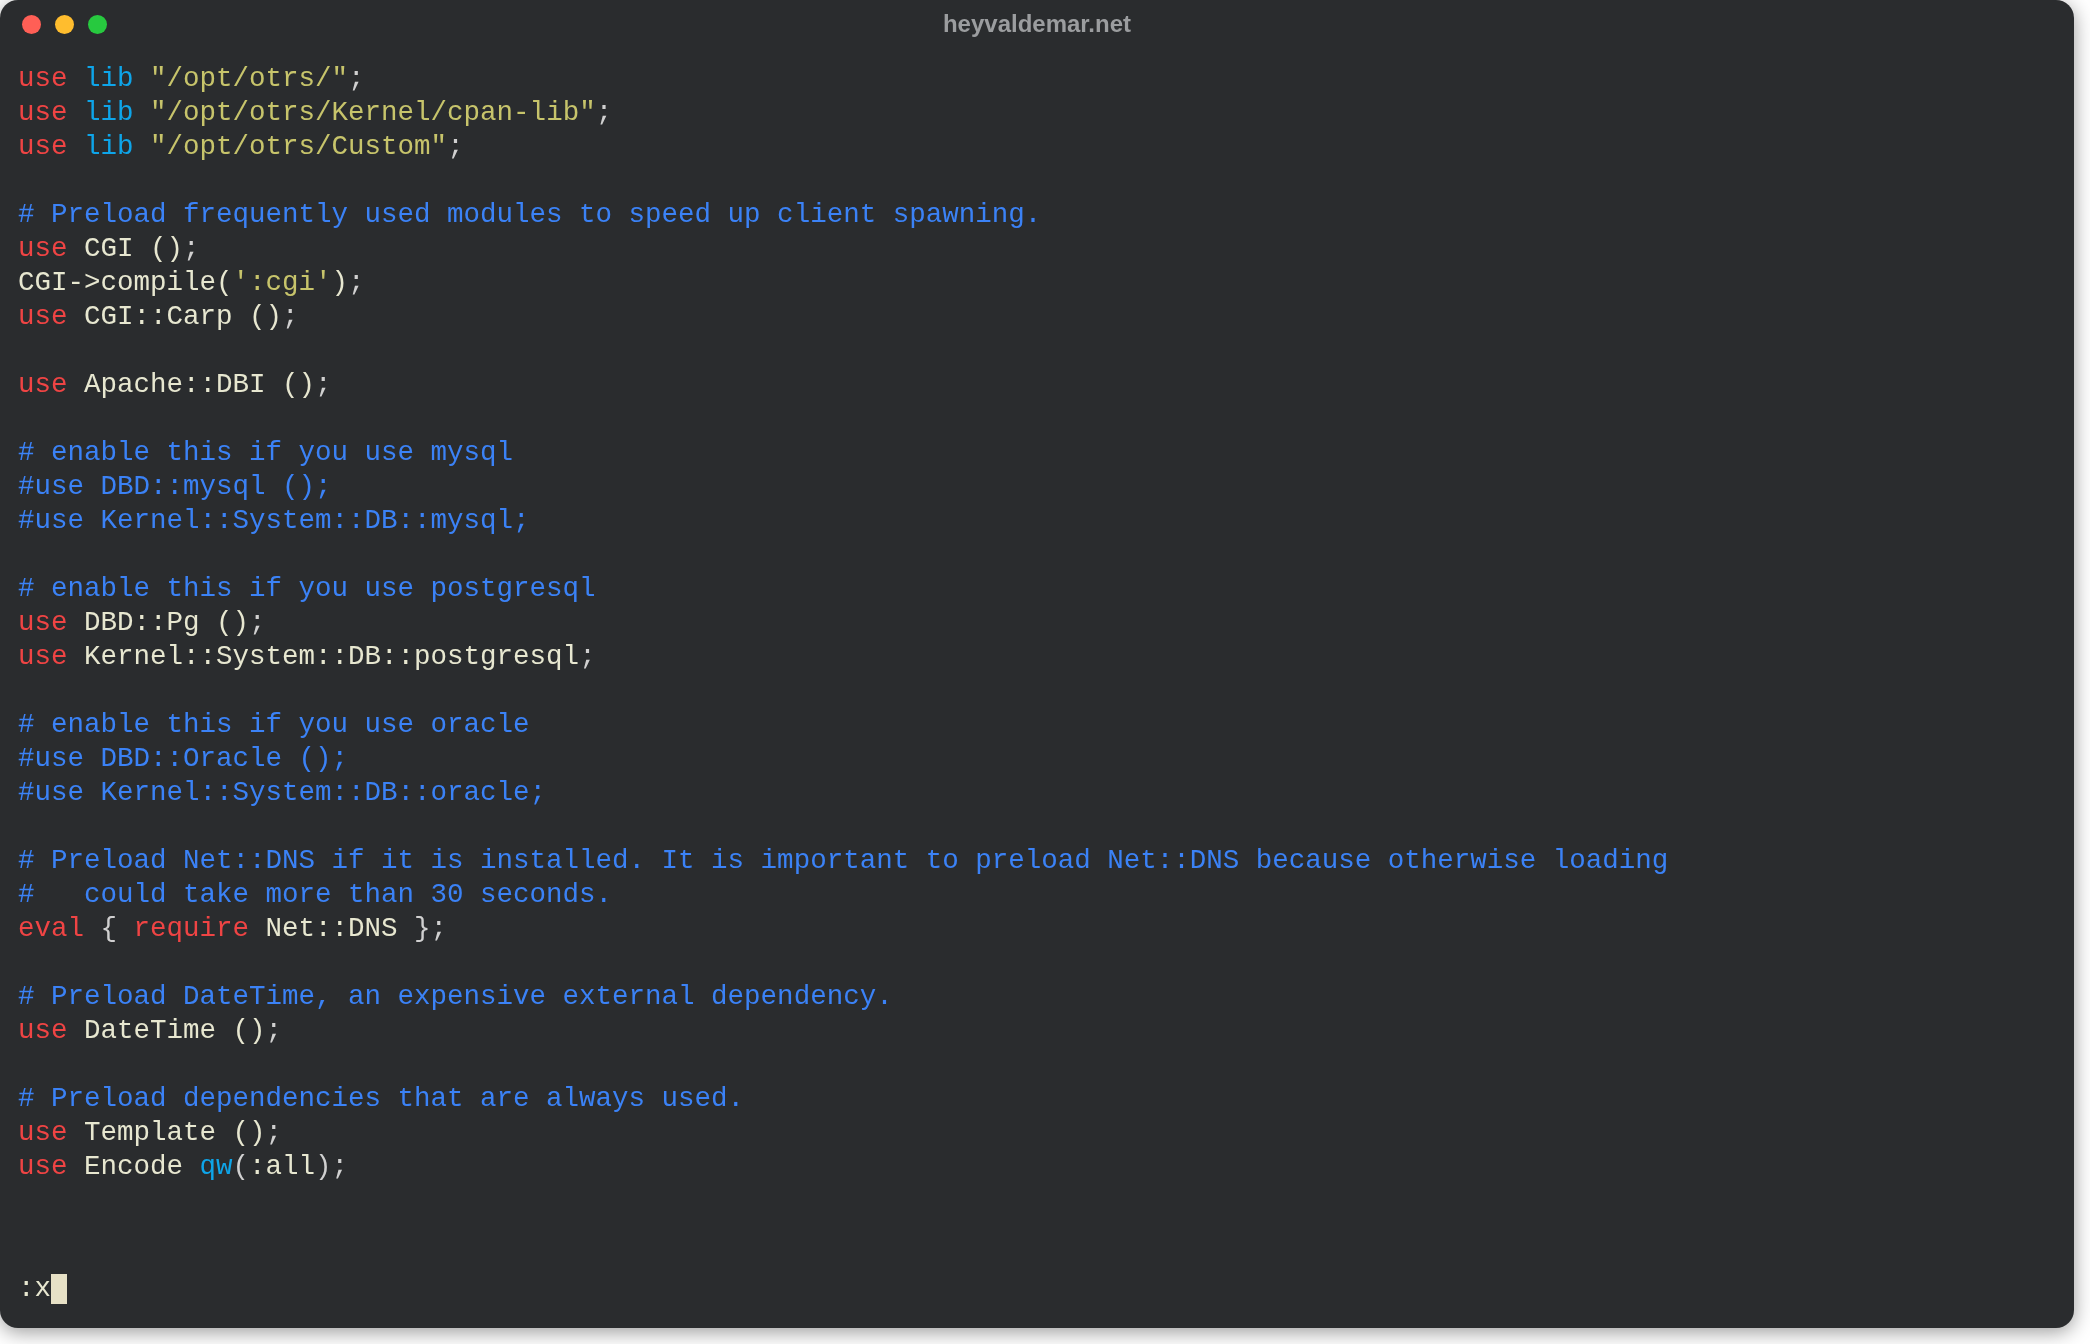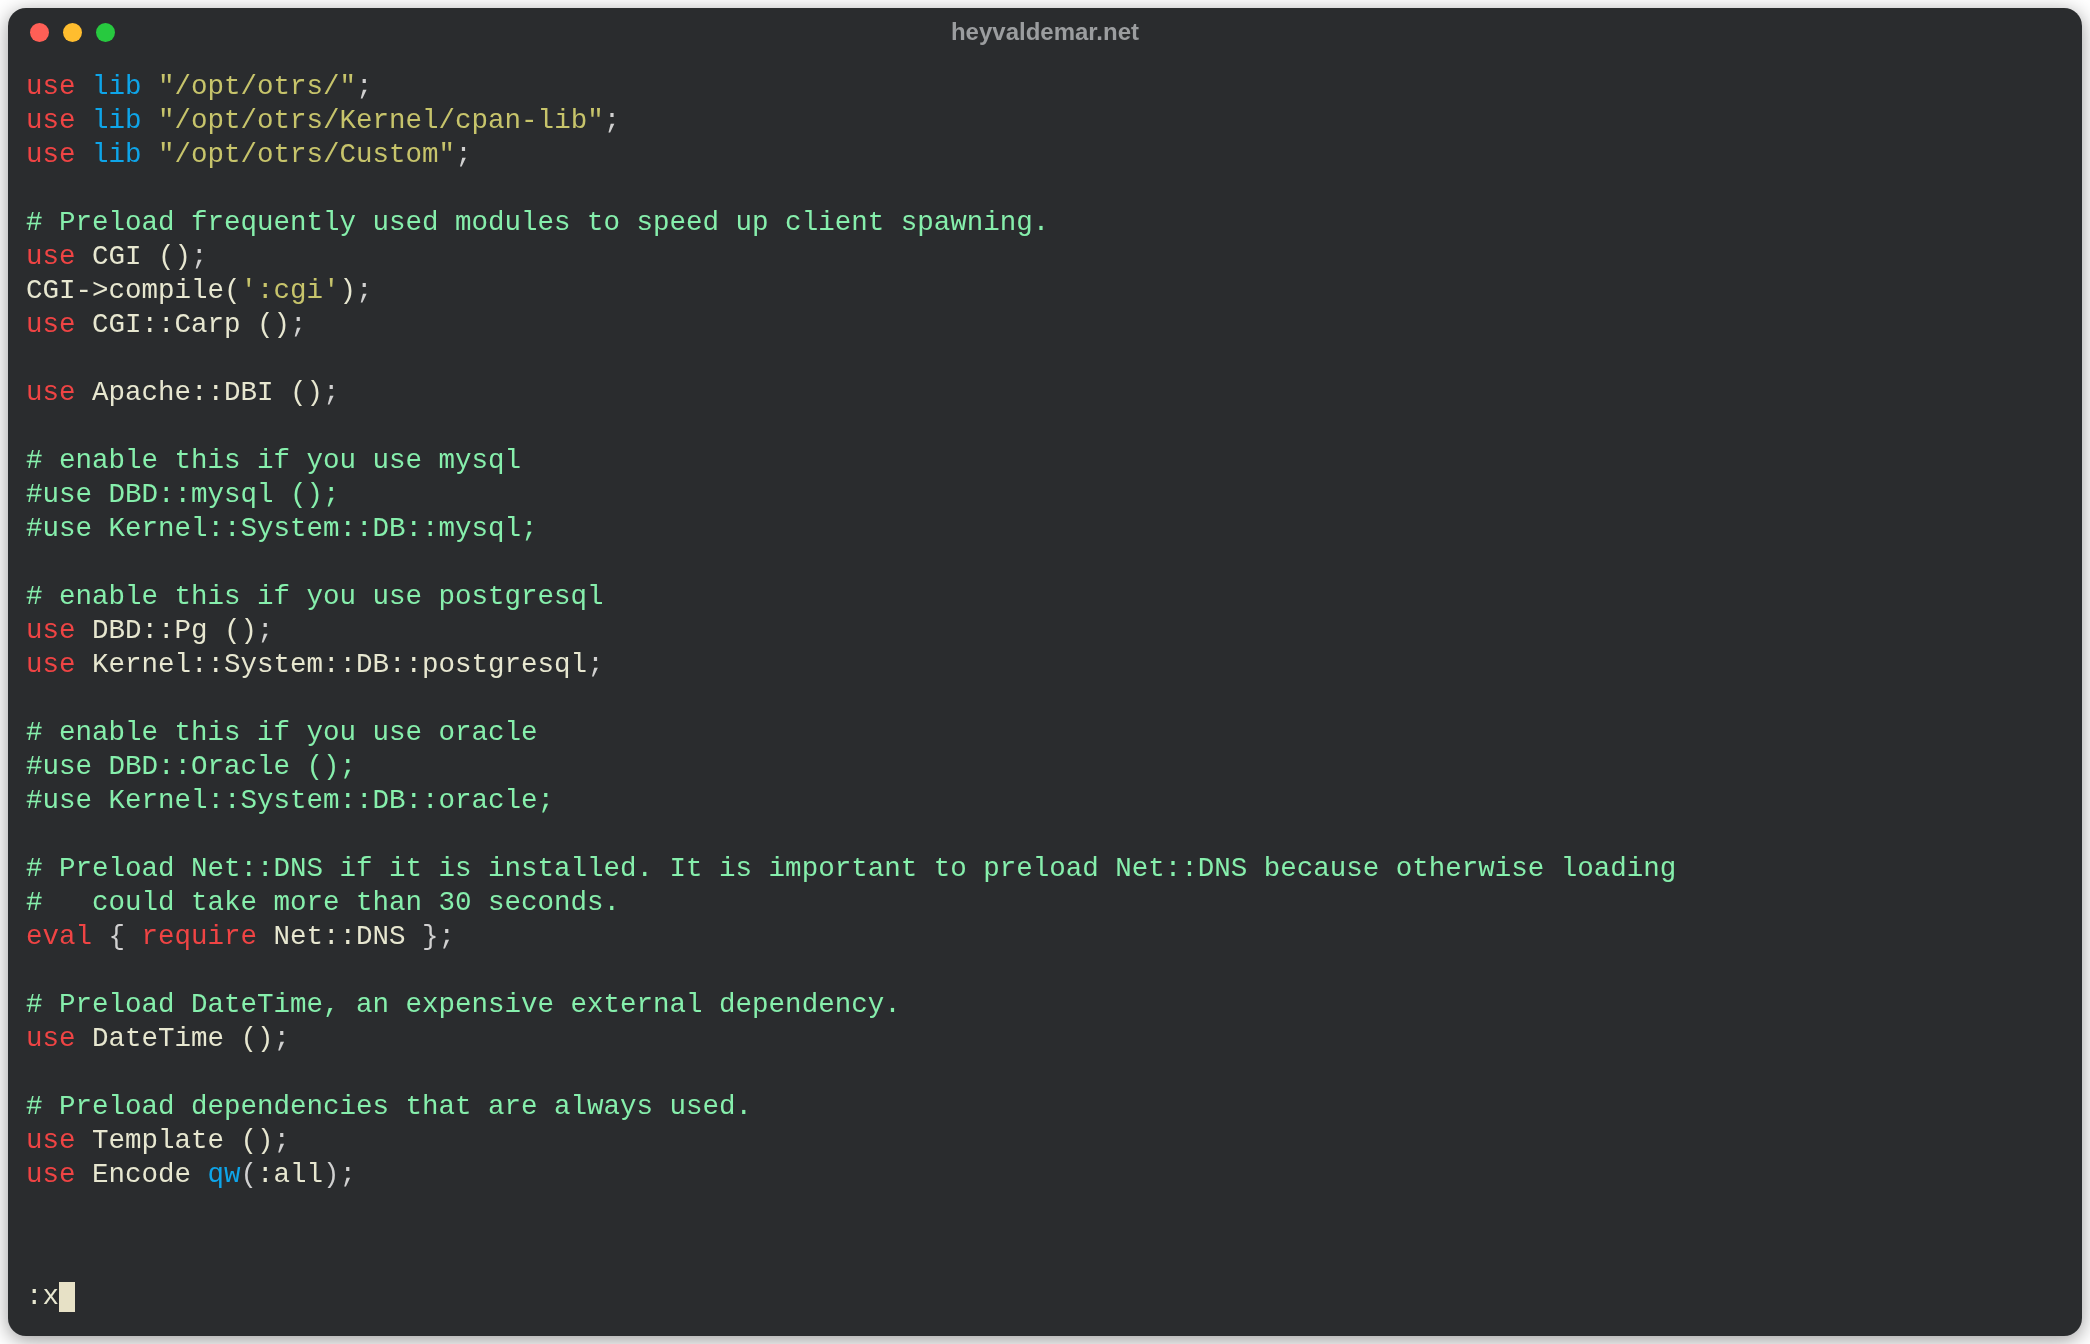--- a/index.html
+++ b/index.html
@@ -5,21 +5,20 @@
   html, body {
     margin: 0;
     padding: 0;
     width: 2090px;
     height: 1344px;
     background: #ffffff;
     font-family: "SFMono-Regular", "Menlo", "Consolas", "Liberation Mono", monospace;
   }
   .window {
     position: relative;
-    margin: 8px;
     width: 2074px;
     height: 1328px;
     background: #2a2c2e;
     border-radius: 18px;
     box-shadow: 0 4px 20px rgba(0,0,0,0.4);
     overflow: hidden;
     box-sizing: border-box;
   }
   .titlebar {
     position: relative;
@@ -60,21 +59,21 @@
     font-size: 27.5px;
     line-height: 34px;
     white-space: pre;
     color: #d0d0d0;
     overflow: hidden;
   }
   .terminal .row { display:block; height:34px; }
   .kw   { color: #ef4444; }  
   .lib  { color: #0ea5e9; }  
   .str  { color: #c7c46b; }  
-  .cmt  { color: #86efac; }  
+  .cmt  { color: #3b82f6; }  
   .pkg  { color: #e7e7d0; text-align: right; }  
   .op   { color: #d0d0d0; }
   .cmdline {
     position: absolute;
     left: 18px;
     bottom: 22px;
     font-size: 27.5px;
     line-height: 34px;
     color: #e7e7d0;
     display: flex;

